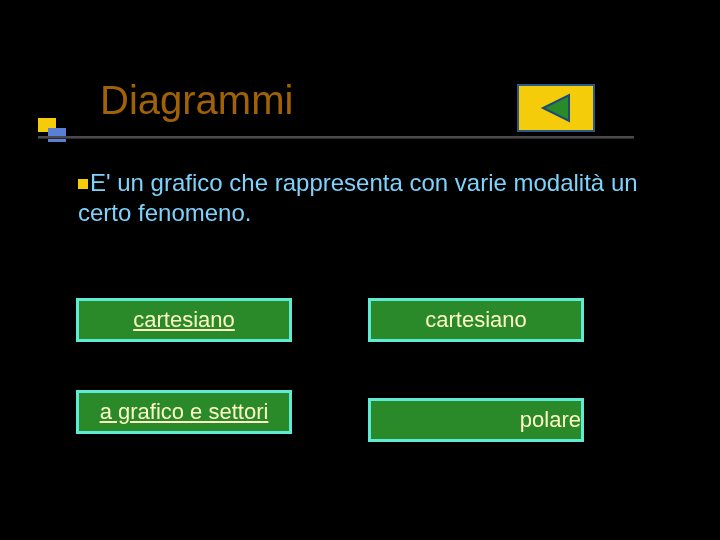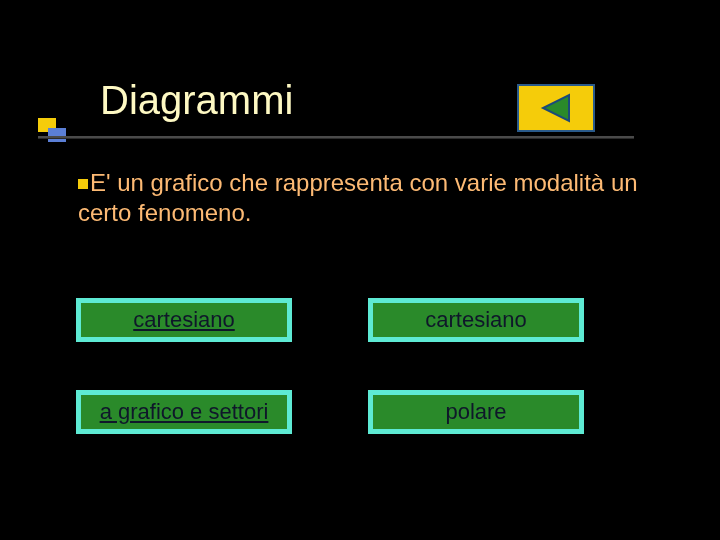--- a/index.html
+++ b/index.html
@@ -28,21 +28,21 @@
     position: absolute;
     top: 10px; left: 10px;
     width: 18px; height: 14px;
     background: #5b7fd6;
   }
   .title-text {
     position: absolute;
     top: 78px;
     left: 100px;
     font-size: 40px;
-    color: #fef9c3;
+    color: #a16207;
     font-weight: 400;
   }
   .title-underline {
     position: absolute;
     top: 136px;
     left: 38px;
     width: 596px;
     height: 2px;
     background: #4a4a4a;
   }
@@ -79,47 +79,47 @@
   .body-bullet {
     display: inline-block;
     width: 10px;
     height: 10px;
     background: #f5cc0a;
     margin-right: 2px;
     vertical-align: 2px;
   }
   .body-text {
     font-size: 24px;
-    color: #fdba74;
+    color: #7dd3fc;
     line-height: 1.25;
   }
   .buttons-area {
     position: absolute;
     top: 298px;
     left: 0;
     width: 720px;
   }
   .option-button {
     position: absolute;
     width: 216px;
     height: 44px;
     background: #2a8a2a;
-    border: 5px solid #5eead4;
-    color: #0f172a;
+    border: 3px solid #5eead4;
+    color: #fef9c3;
     font-size: 22px;
     font-family: Verdana, Arial, sans-serif;
     display: flex;
     align-items: center;
     justify-content: center;
     cursor: pointer;
   }
   .btn-tl { top: 0; left: 76px; }
   .btn-tr { top: 0; left: 368px; }
   .btn-bl { top: 92px; left: 76px; }
-  .btn-br { top: 92px; left: 368px; }
+  .btn-br { top: 100px; left: 368px; justify-content: flex-end; }
   .underline-link { text-decoration: underline; }
 </style>
 </head>
 <body>
 
 <div class="title-bullet">
   <div class="yellow"></div>
   <div class="blue"></div>
 </div>
 

